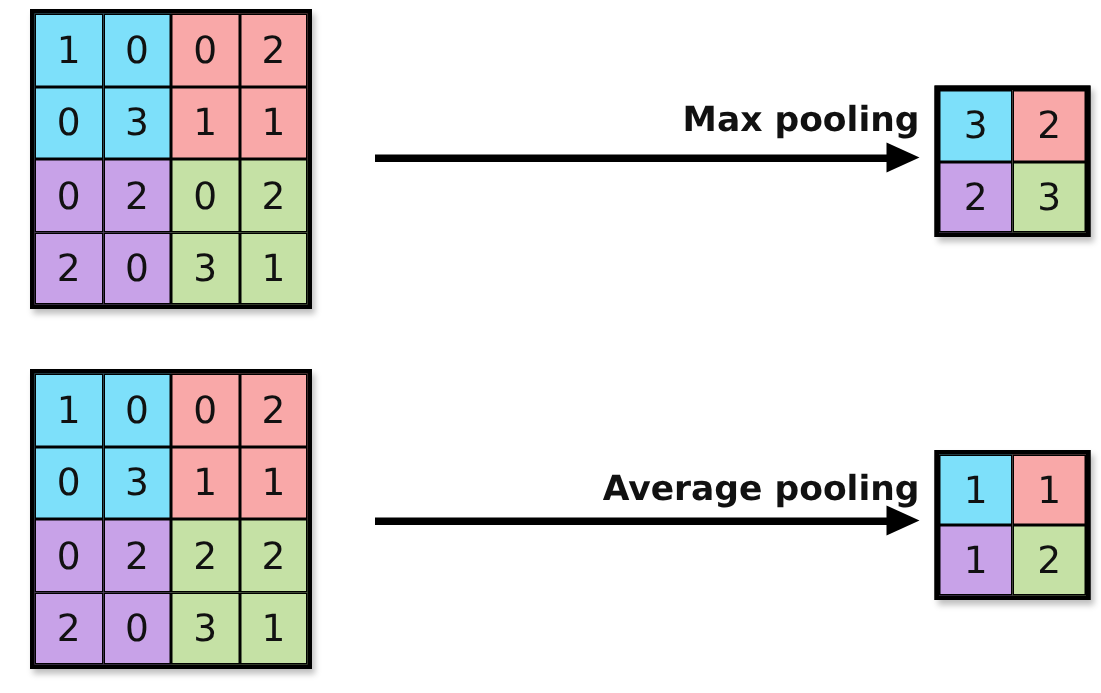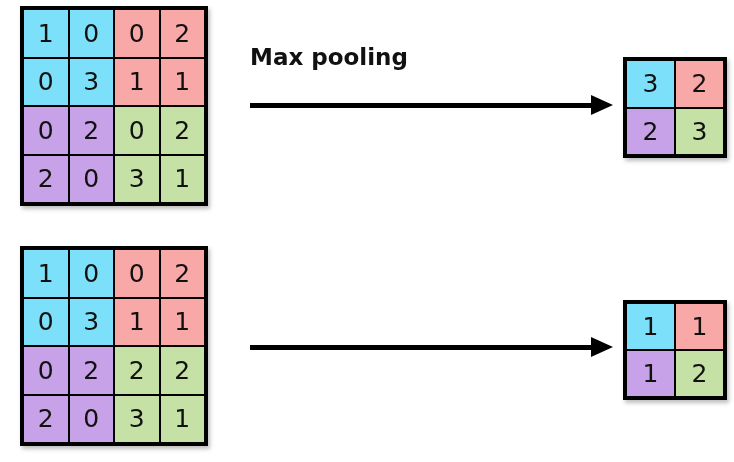--- a/index.html
+++ b/index.html
@@ -91,22 +91,23 @@
   #arrow-avg .head  { left: 341px; }
 
   
   .arrow-label {
     position: absolute;
     font-family: "DejaVu Sans", sans-serif;
     font-weight: bold;
     font-size: 23px;
     color: #111111;
     white-space: nowrap;
-    text-align: left;
+    text-align: right;
     user-select: none;
+    margin-top: 23px;
   }
   #label-max { left: 250px; top: 44px; width: 363px; }
   #label-avg { left: 250px; top: 290px; width: 363px; }
 </style>
 </head>
 <body>
 
 <div class="stage">
 
   <div class="grid g4" id="input-grid-max">
@@ -159,20 +160,21 @@
       <div class="cell" style="background: rgb(200, 162, 232);">0</div>
       <div class="cell" style="background: rgb(197, 225, 165);">3</div>
       <div class="cell" style="background: rgb(197, 225, 165);">1</div>
     </div>
 
   <div class="arrow" id="arrow-avg">
     <div class="shaft"></div>
     <div class="head"></div>
   </div>
 
+  <div class="arrow-label" id="label-avg">Average pooling</div>
 
   <div class="grid g2" id="output-grid-avg">
       <div class="cell" style="background: rgb(125, 224, 250);">1</div>
       <div class="cell" style="background: rgb(249, 168, 168);">1</div>
       <div class="cell" style="background: rgb(200, 162, 232);">1</div>
       <div class="cell" style="background: rgb(197, 225, 165);">2</div>
     </div>
 
 </div>
 

